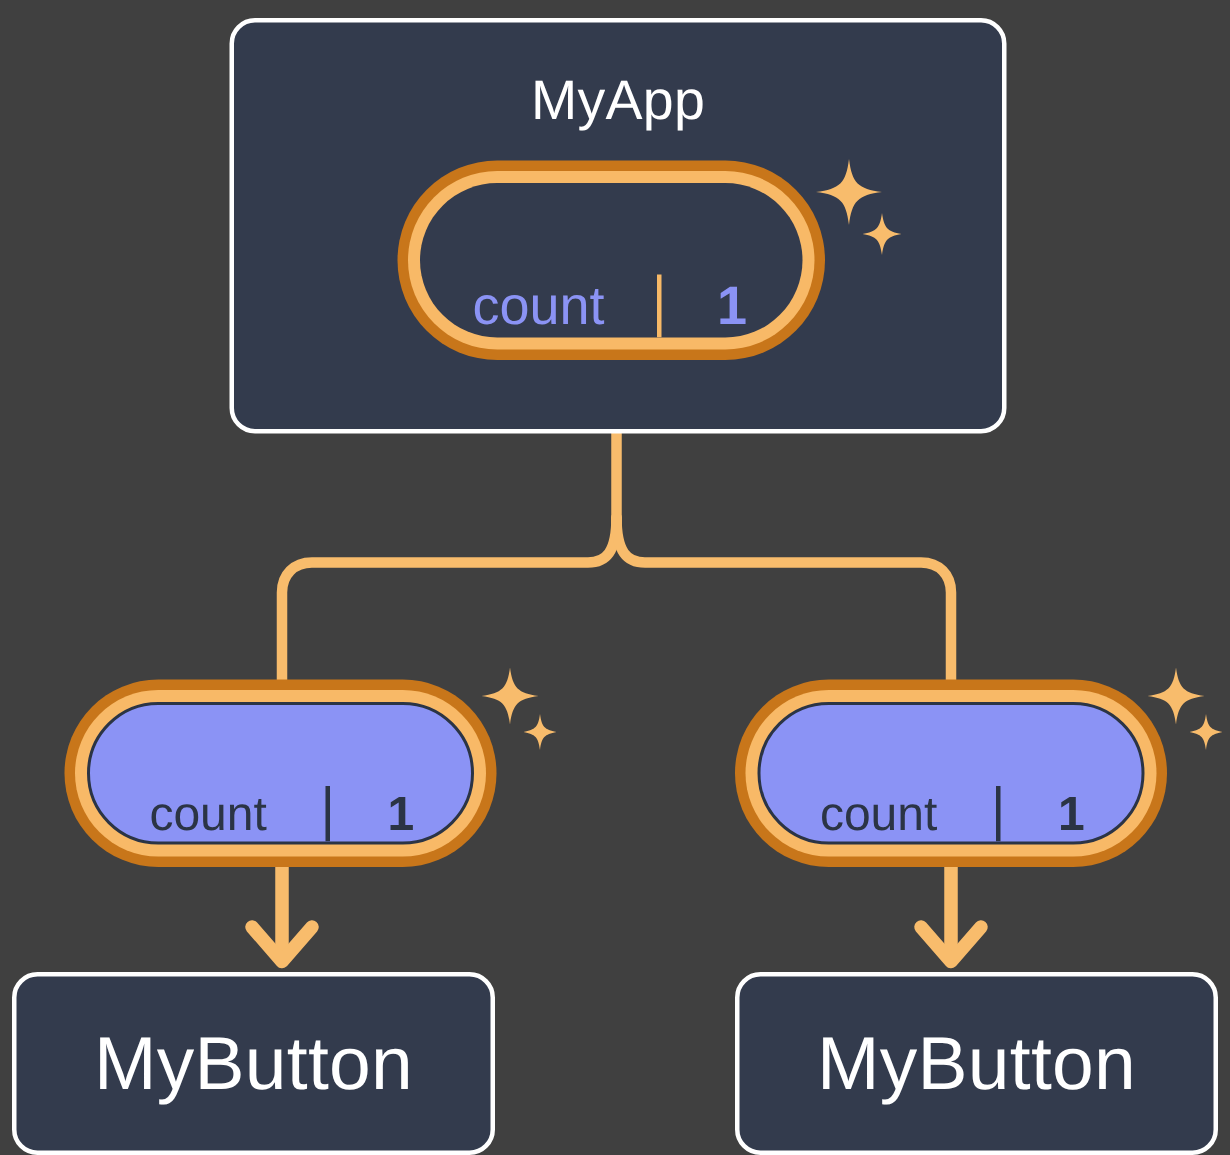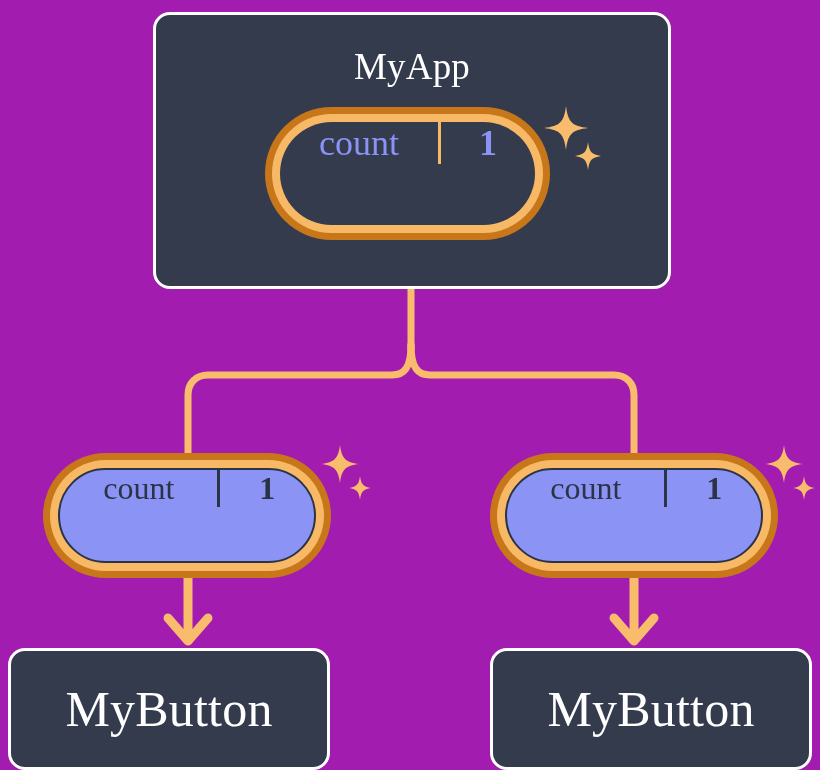--- a/index.html
+++ b/index.html
@@ -11,22 +11,21 @@
     width: 820px;
     height: 770px;
     overflow: hidden;
     font-family: "Liberation Sans", sans-serif;
     background: #4d6a72;
   }
   #stage {
     position: relative;
     width: 820px;
     height: 770px;
-    background: #a21caf;
-    font-family: Liberation Serif, serif;
+    background: #404040;
   }
 
   
   #wires {
     position: absolute;
     left: 0; top: 0;
     width: 820px;
     height: 770px;
     pointer-events: none;
   }
@@ -103,21 +102,21 @@
     width: 100%;
     height: 100%;
   }
   
   .pill-inner {
     border-radius: 999px;
     width: 100%;
     height: 100%;
     box-sizing: border-box;
     display: flex;
-    align-items: flex-start;
+    align-items: flex-end;
     overflow: hidden;
   }
   .pill-key, .pill-val {
     display: flex;
     align-items: center;
     justify-content: center;
     box-sizing: border-box;
     white-space: nowrap;
   }
   .pill-key { flex: 0 0 62%; }

